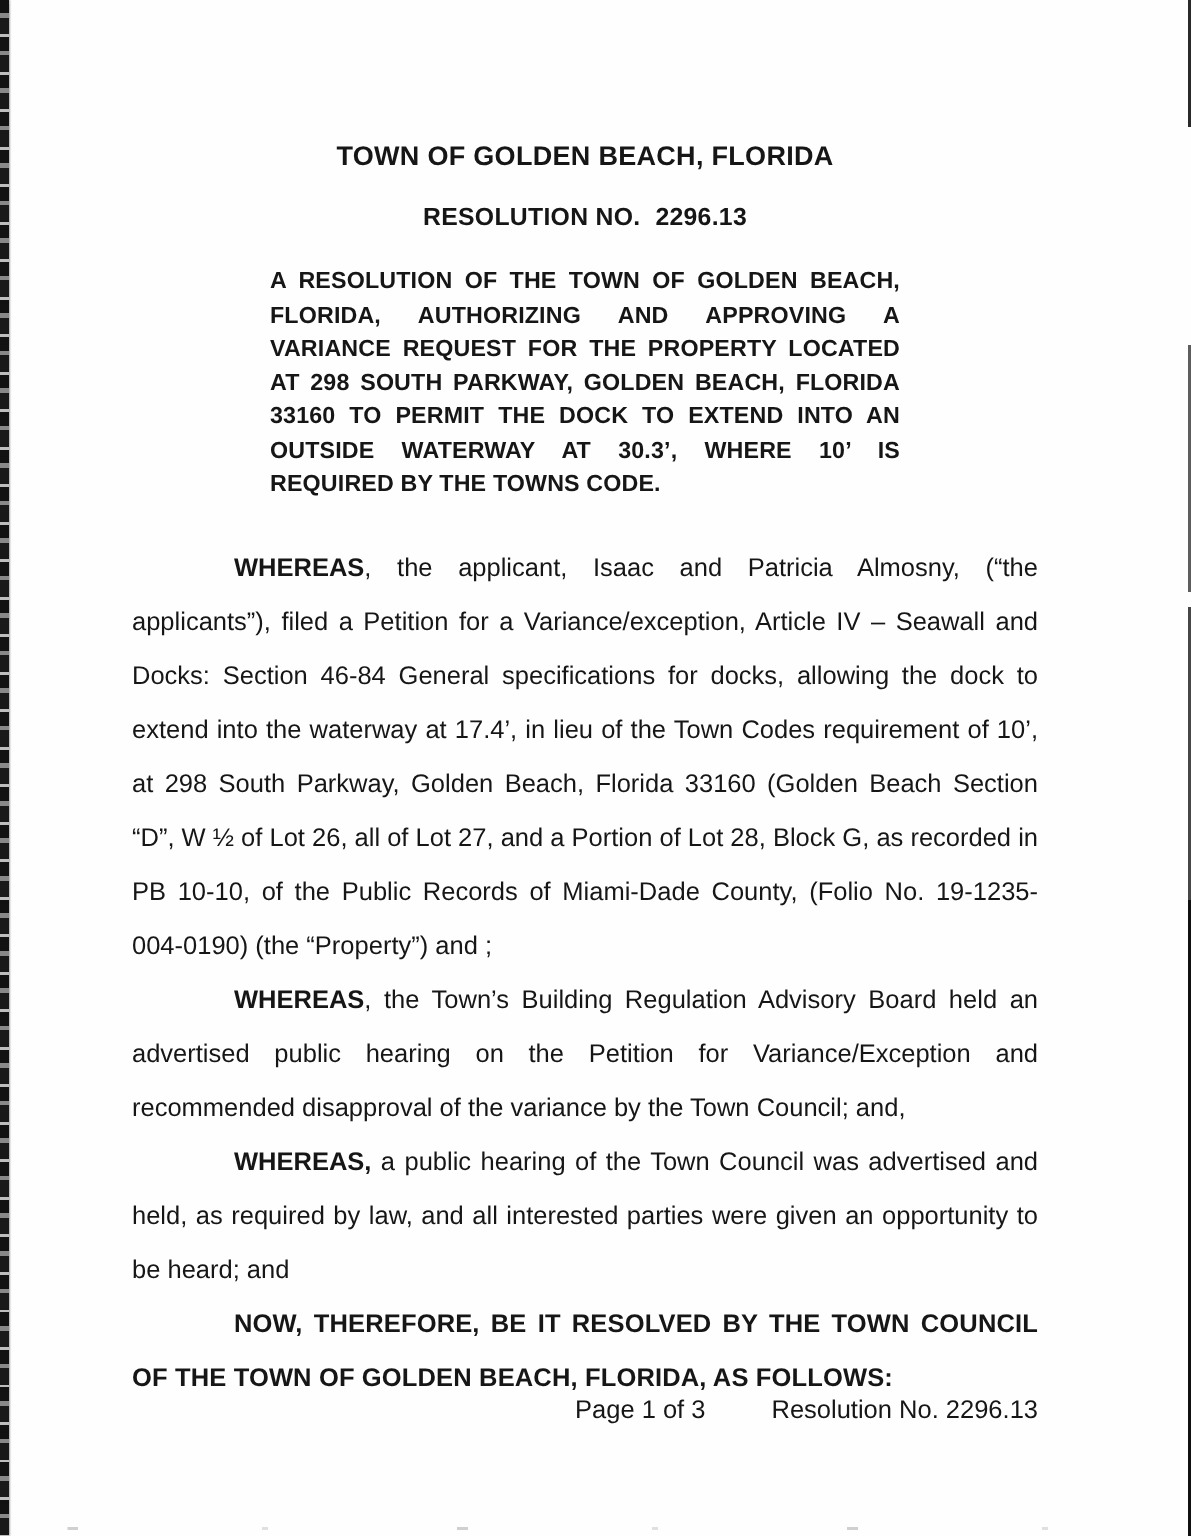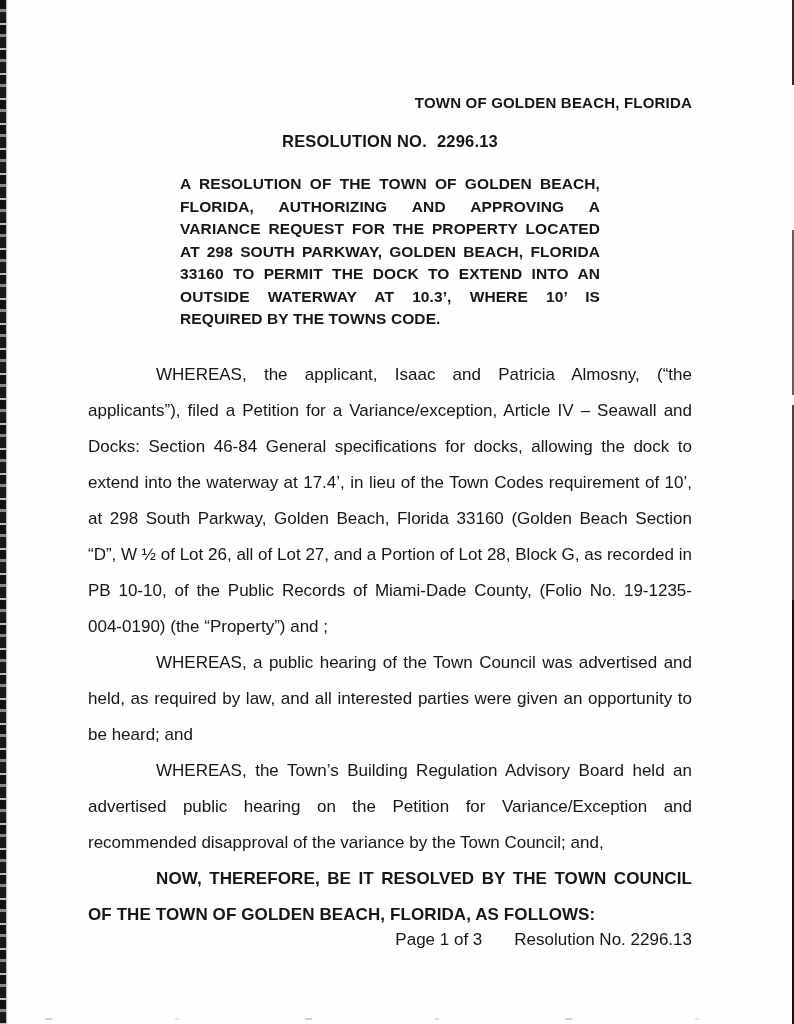--- a/index.html
+++ b/index.html
@@ -52,22 +52,22 @@
       transparent 134px 260px);
     opacity: 0.6;
   }
   .content {
     position: relative;
     box-sizing: border-box;
     padding: 88px 102px 0 88px;
   }
   .doc-title {
     margin: 6px 0 0 0;
-    text-align: right;
-    font-size: 15px;
+    text-align: center;
+    font-size: 18px;
     font-weight: bold;
     letter-spacing: 0.2px;
   }
   .res-no {
     margin: 21px 0 0 0;
     text-align: center;
     font-size: 16.5px;
     font-weight: bold;
     letter-spacing: 0.2px;
   }
@@ -83,61 +83,61 @@
     letter-spacing: 0.1px;
   }
   .body-para {
     margin: 0;
     font-size: 17px;
     line-height: 36px;
     text-align: justify;
     text-indent: 68px;
   }
   .body-para.first { margin-top: 26px; }
-  .body-para b { font-weight: normal; }
+  .body-para b { font-weight: bold; }
   .resolved {
     font-weight: bold;
     letter-spacing: 0.1px;
   }
   .footer {
     position: absolute;
     top: 930px;
     left: 0;
     width: 794px;
     box-sizing: border-box;
     padding-right: 102px;
     display: flex;
     justify-content: flex-end;
     align-items: baseline;
-    gap: 32px;
+    gap: 44px;
     font-size: 17px;
   }
 </style>
 </head>
 <body>
 
 <div class="page">
   <div class="scan-edge-left"></div>
   <div class="scan-edge-right"></div>
   <div class="scan-specks"></div>
 
   <div class="content">
     <h1 class="doc-title">TOWN OF GOLDEN BEACH, FLORIDA</h1>
 
     <h2 class="res-no">
       <span>RESOLUTION NO.</span><span class="num u">2296.13</span>
     </h2>
 
-    <p class="subject">A RESOLUTION OF THE TOWN OF GOLDEN BEACH, FLORIDA, AUTHORIZING AND APPROVING A VARIANCE REQUEST FOR THE PROPERTY LOCATED AT 298 SOUTH PARKWAY, GOLDEN BEACH, FLORIDA 33160 TO PERMIT THE DOCK TO EXTEND INTO AN OUTSIDE WATERWAY AT 10.3’, WHERE 10’ IS REQUIRED BY THE TOWNS CODE.</p>
+    <p class="subject">A RESOLUTION OF THE TOWN OF GOLDEN BEACH, FLORIDA, AUTHORIZING AND APPROVING A VARIANCE REQUEST FOR THE PROPERTY LOCATED AT 298 SOUTH PARKWAY, GOLDEN BEACH, FLORIDA 33160 TO PERMIT THE DOCK TO EXTEND INTO AN OUTSIDE WATERWAY AT 30.3’, WHERE 10’ IS REQUIRED BY THE TOWNS CODE.</p>
 
     <p class="body-para first"><b>WHEREAS</b><span>, the applicant,  Isaac and Patricia Almosny, (“the applicants”), filed a Petition for a Variance/exception,  Article IV – Seawall and Docks:  Section 46-84 General specifications for docks,  allowing the dock to extend into the waterway at 17.4’, in lieu of the Town Codes requirement of 10’, at 298 South Parkway, Golden Beach, Florida 33160 (Golden Beach Section “D”, W ½ of Lot 26, all of Lot 27, and a Portion of Lot 28, Block G, as recorded in PB 10-10, of the Public Records of Miami-Dade County, (Folio No. 19-1235-004-0190) (the “Property”) and ;</span></p>
 
+    <p class="body-para"><b>WHEREAS</b><span>, the Town’s Building Regulation Advisory Board held an advertised public hearing on the Petition for Variance/Exception and recommended disapproval of the variance by the Town Council; and,</span></p>
+
     <p class="body-para"><b>WHEREAS,</b><span> a public hearing of the Town Council was advertised and held, as required by law, and all interested parties were given an opportunity to be heard; and</span></p>
-
-    <p class="body-para"><b>WHEREAS</b><span>, the Town’s Building Regulation Advisory Board held an advertised public hearing on the Petition for Variance/Exception and recommended disapproval of the variance by the Town Council; and,</span></p>
 
 
     <p class="body-para resolved">NOW, THEREFORE, BE IT RESOLVED BY THE TOWN COUNCIL OF THE TOWN OF GOLDEN BEACH, FLORIDA, AS FOLLOWS:</p>
   </div>
 
   <div class="footer">
     <span>Page 1 of 3</span>
     <span>
       <span>Resolution No. </span><span class="u">2296.13</span>
     </span>

